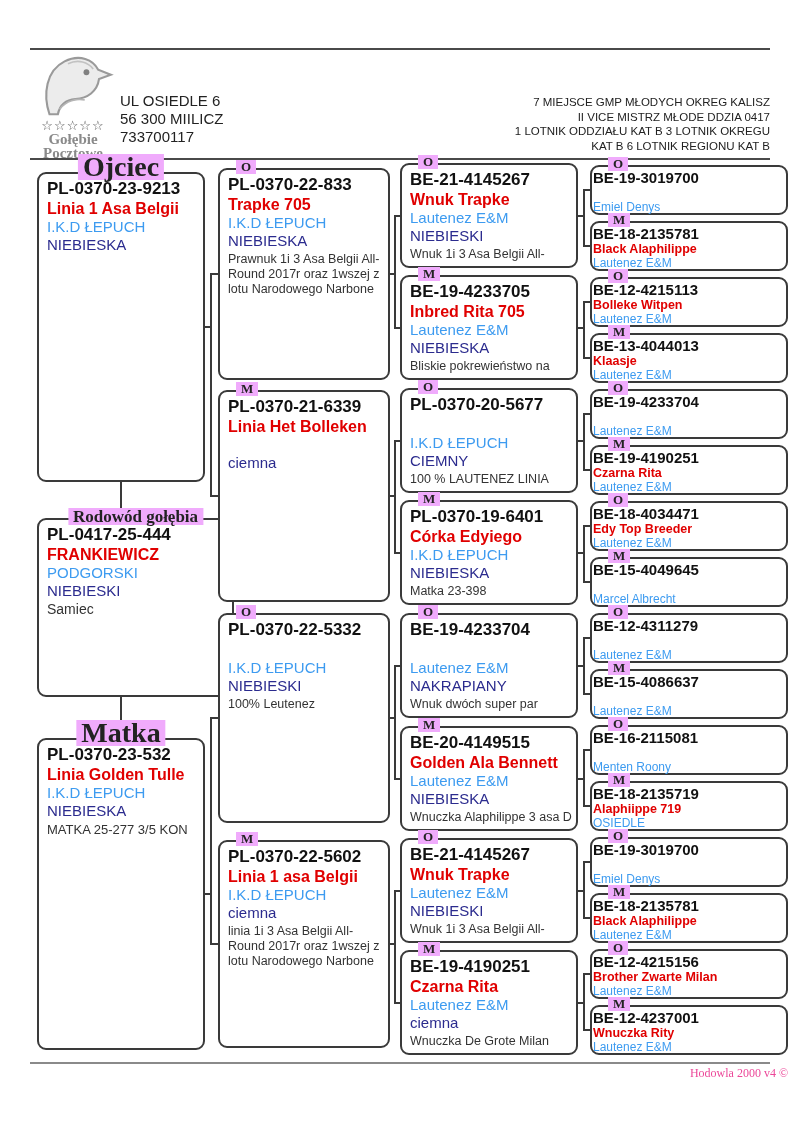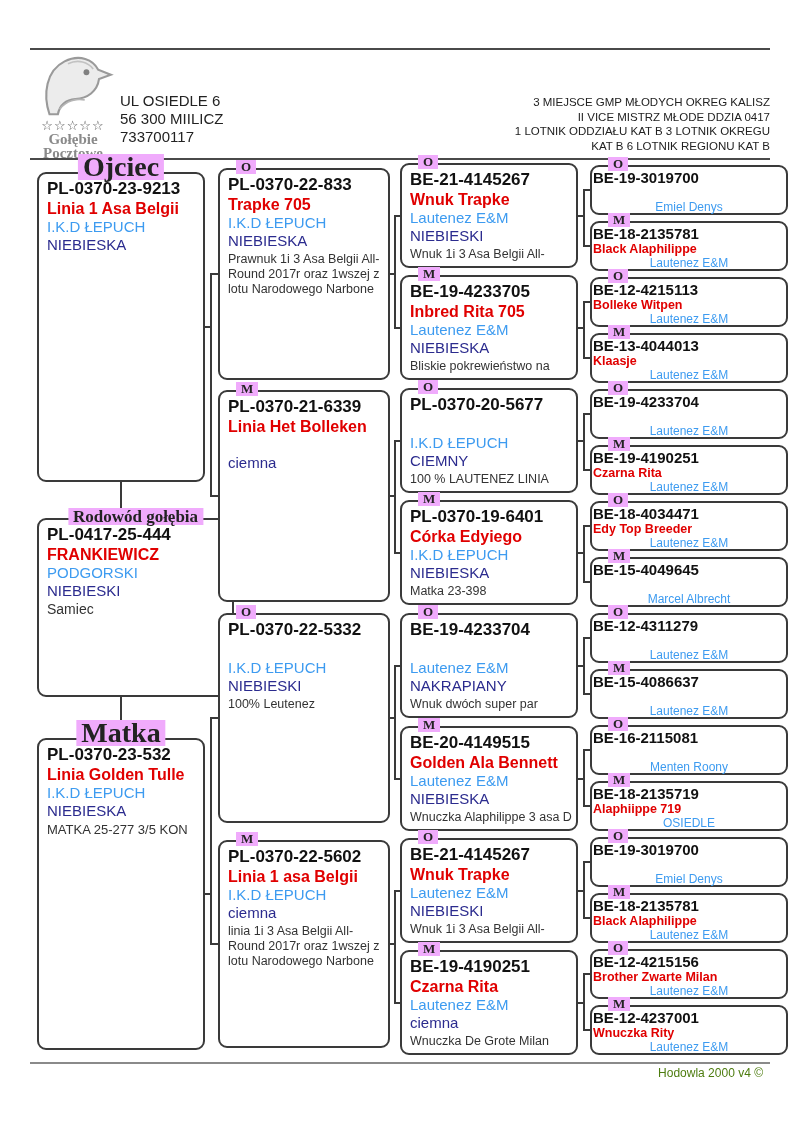--- a/index.html
+++ b/index.html
@@ -28,23 +28,23 @@
   .content{padding:5px 8px;overflow:hidden;}
   .ring{font-weight:bold;font-size:17px;color:#111;line-height:20px;white-space:nowrap;}
   .name{font-weight:bold;font-size:16px;color:#e00000;min-height:19px;line-height:19px;white-space:nowrap;}
   .strain{font-size:15px;color:#3d9bf0;min-height:18px;line-height:18px;white-space:nowrap;}
   .clr{font-size:15px;color:#2b2b8e;min-height:18px;line-height:18px;white-space:nowrap;}
   .comment{font-size:12.5px;color:#333;margin-top:2px;line-height:15px;}
   .g3 .comment{white-space:nowrap;}
   .g4 .content{padding:2px 1px;}
   .g4 .ring{font-size:15px;line-height:17px;}
   .g4 .name{font-size:12.5px;min-height:14px;line-height:14px;}
-  .g4 .strain{font-size:12px;min-height:14px;line-height:14px;text-align:center;}
-
-  .footer-credit{position:absolute;right:37px;top:1066px;font-size:12px;color:#4d7c0f;}
+  .g4 .strain{font-size:12px;min-height:14px;line-height:14px;}
+
+  .footer-credit{position:absolute;right:12px;top:1066px;font-size:12px;color:#ec4899;font-family:Liberation Serif, serif;}
 </style>
 </head>
 <body>
 
 <div class="page">
 
   <div class="rule" style="left:30px;top:48px;width:740px;"></div>
 
   <div class="logo">
     <svg width="84" height="64" viewBox="0 0 100 76">
@@ -59,21 +59,21 @@
   </div>
 
 
   <div class="address">
     <div>UL OSIEDLE 6</div>
     <div>56 300 MIILICZ</div>
     <div>733700117</div>
   </div>
 
   <div class="achv">
-    <div>3 MIEJSCE GMP MŁODYCH OKREG KALISZ</div>
+    <div>7 MIEJSCE GMP MŁODYCH OKREG KALISZ</div>
     <div>II VICE MISTRZ MŁODE DDZIA 0417</div>
     <div>1 LOTNIK ODDZIAŁU KAT B 3 LOTNIK OKREGU</div>
     <div>KAT B  6 LOTNIK REGIONU KAT B</div>
   </div>
 
   <div class="rule" style="left:30px;top:158px;width:740px;"></div>
 
   <div id="connectors">
       <div style="position: absolute; background: rgb(58, 58, 58); left: 120px; top: 482px; width: 2px; height: 30px;"></div>
       <div style="position: absolute; background: rgb(58, 58, 58); left: 120px; top: 697px; width: 2px; height: 31px;"></div>

